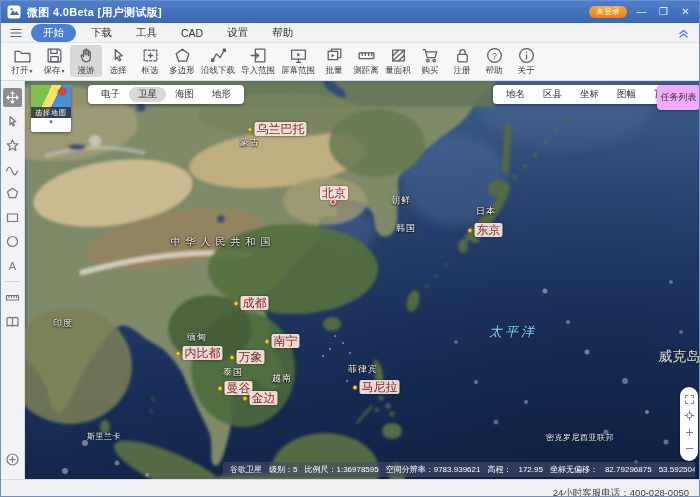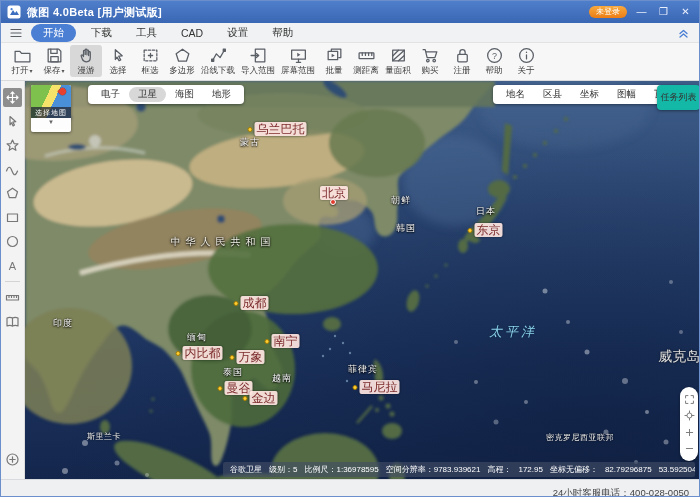--- a/index.html
+++ b/index.html
@@ -50,21 +50,21 @@
     transform:rotate(45deg);box-shadow:0 0 1px #7e1408;}
   .src-strip{position:absolute;left:0;bottom:0;width:100%;height:11px;background:rgba(40,45,55,.8);
     color:#fff;font-size:7px;line-height:11px;text-align:center;letter-spacing:1px;}
   .src-caret{height:11px;background:#fdfdfd;color:#666;font-size:6px;line-height:9px;text-align:center;}
   .pill-bar{position:absolute;height:19px;background:#fff;border-radius:4px;box-shadow:0 1px 3px rgba(0,0,0,.4);
     display:flex;align-items:center;padding:0 4px;}
   .layer-tabs{left:40px;top:4px;margin-left:23px;}
   .overlay-tabs{left:468px;top:4px;}
   .ptab{font-size:9.5px;color:#333;padding:1px 9px;border-radius:9px;white-space:nowrap;}
   .ptab.active{background:#d8d8d8;}
-  .tasklist{position:absolute;left:632px;top:4px;width:43px;height:25px;background:#14b8a6;border-radius:4px;
+  .tasklist{position:absolute;left:632px;top:4px;width:43px;height:25px;background:#f0abfc;border-radius:4px;
     box-shadow:0 1px 3px rgba(0,0,0,.4);display:flex;align-items:center;justify-content:center;
     font-size:9px;color:#333;white-space:nowrap;}
   .zoom-panel{position:absolute;left:655px;top:306px;width:18px;height:74px;background:#fff;border-radius:9px;
     box-shadow:0 1px 3px rgba(0,0,0,.4);display:flex;flex-direction:column;align-items:center;
     justify-content:space-around;padding:4px 0;}
   .zp{width:12px;height:12px;display:flex;align-items:center;justify-content:center;}
   .zp svg{width:11px;height:11px;}
   
   .statusstrip{position:absolute;left:198px;top:381px;width:472px;height:15px;border-radius:2px;
     background:rgba(66,78,102,.62);color:#fff;font-size:8px;display:flex;align-items:center;

